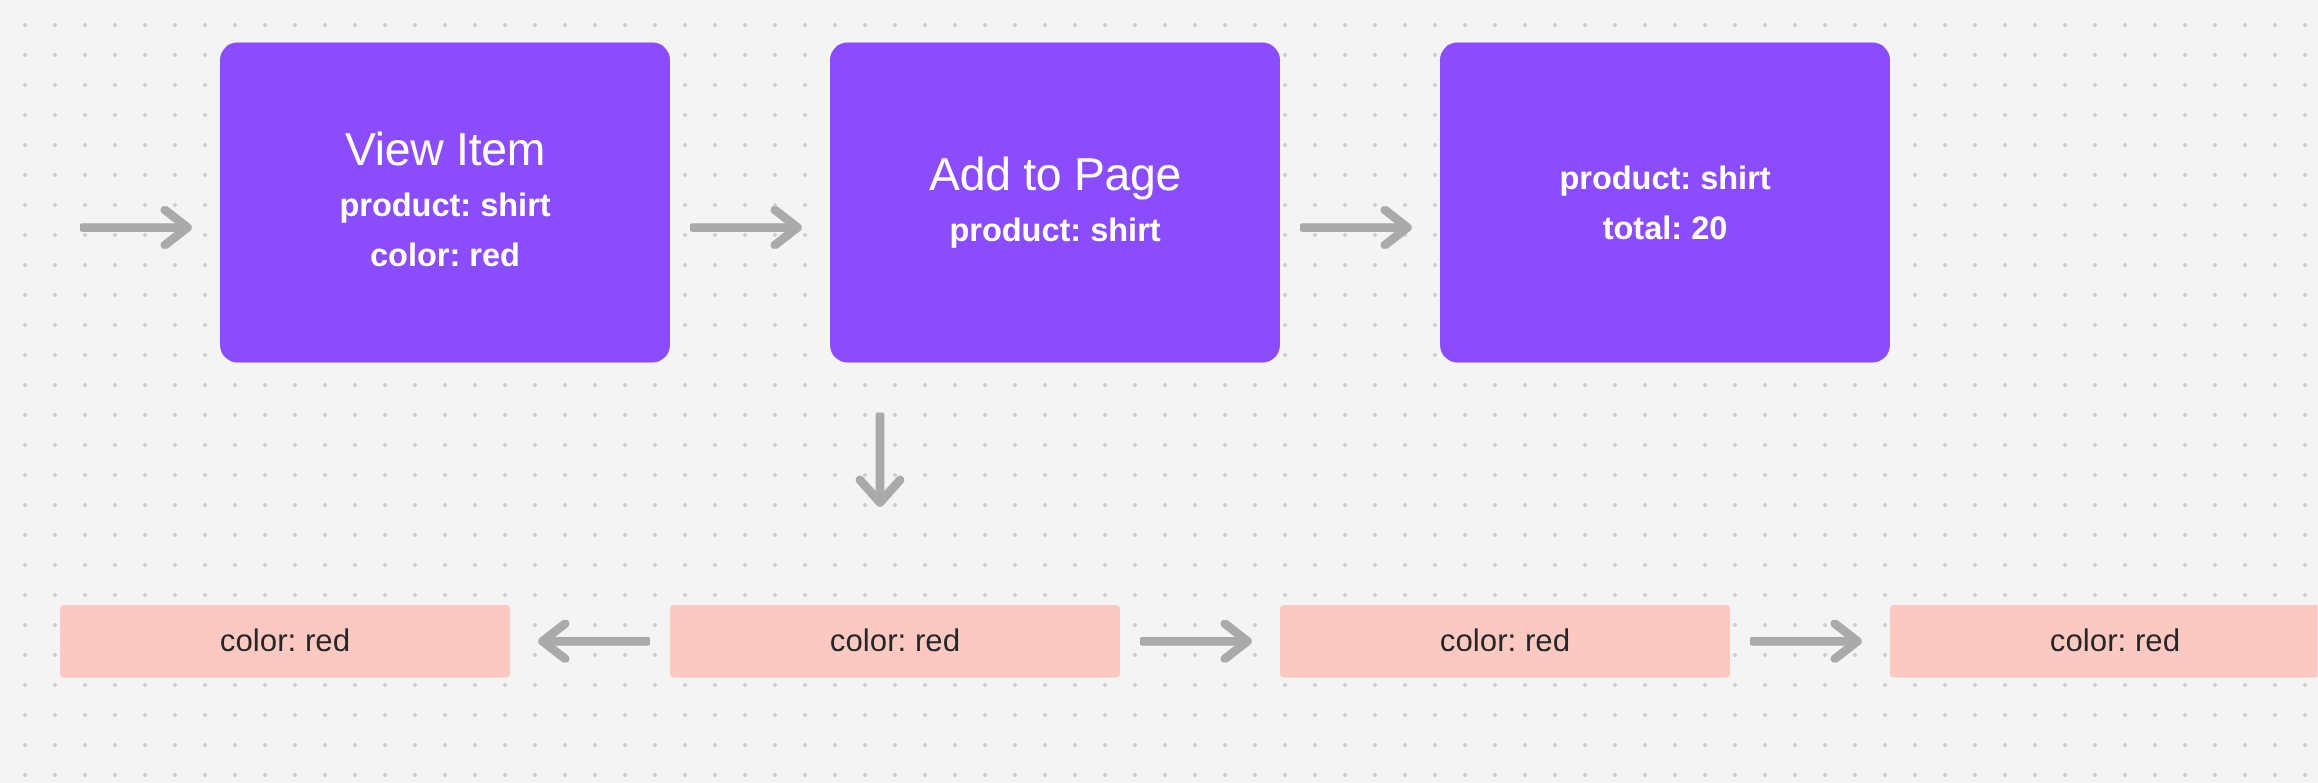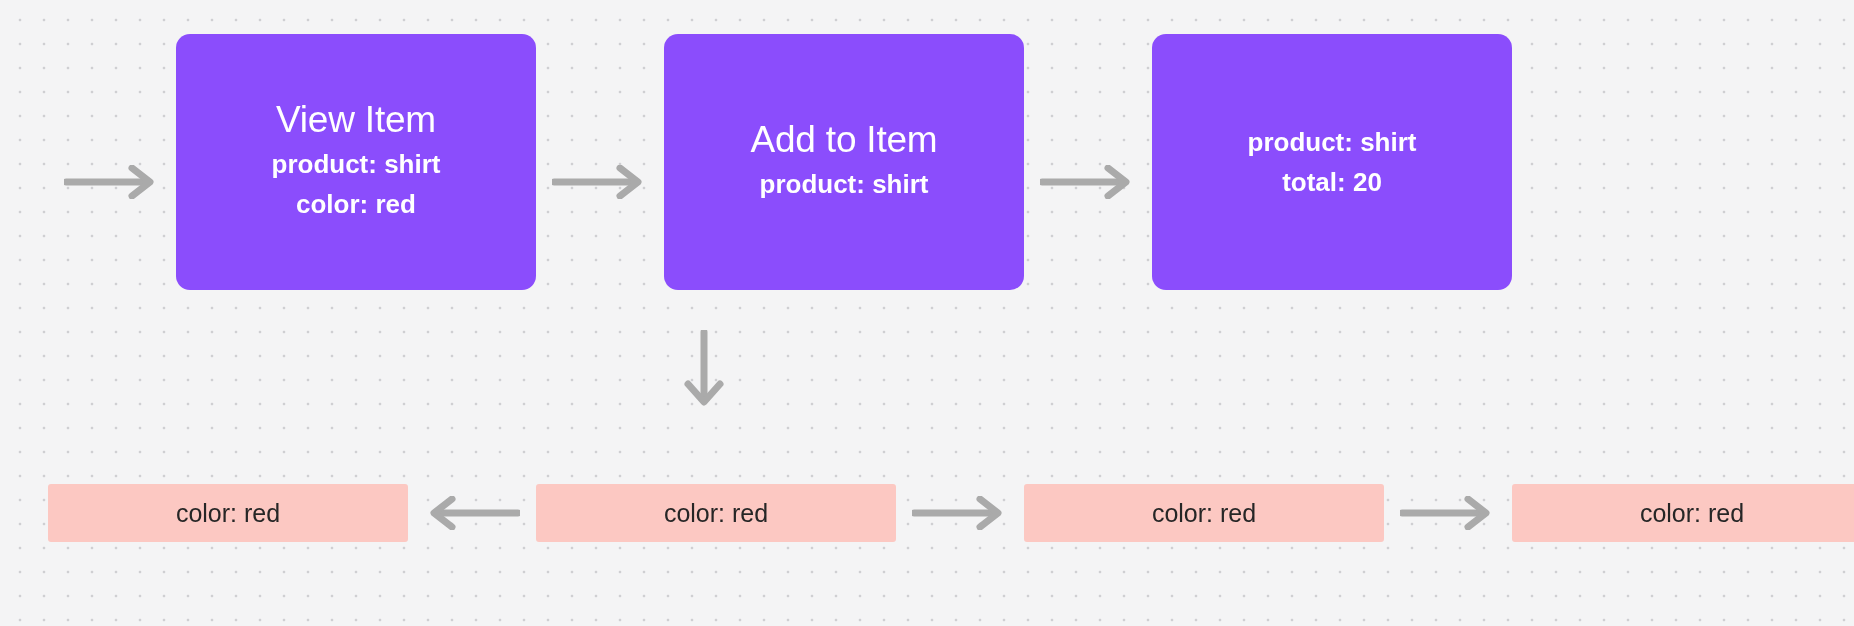--- a/index.html
+++ b/index.html
@@ -153,21 +153,21 @@
     </div>
 
     <div class="h-gap">
       <svg class="arrow-h" viewBox="0 0 96 34">
         <line x1="2" y1="17" x2="84" y2="17" stroke="#aaaaaa" stroke-width="7" stroke-linecap="round"></line>
         <polyline points="68,3 86,17 68,31" fill="none" stroke="#aaaaaa" stroke-width="7" stroke-linecap="round" stroke-linejoin="round"></polyline>
       </svg>
     </div>
 
     <div class="event-node has-props">
-      <div class="event-title">Add to Item</div>
+      <div class="event-title">Add to Page</div>
       <div class="event-prop">product: shirt</div>
     </div>
 
     <div class="h-gap">
       <svg class="arrow-h" viewBox="0 0 96 34">
         <line x1="2" y1="17" x2="84" y2="17" stroke="#aaaaaa" stroke-width="7" stroke-linecap="round"></line>
         <polyline points="68,3 86,17 68,31" fill="none" stroke="#aaaaaa" stroke-width="7" stroke-linecap="round" stroke-linejoin="round"></polyline>
       </svg>
     </div>
 

